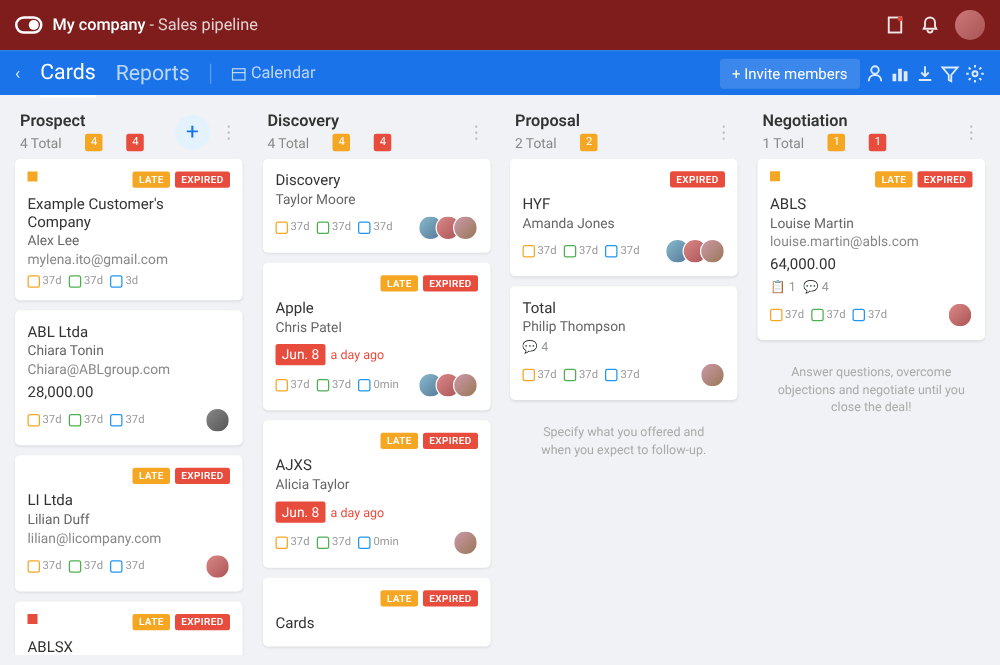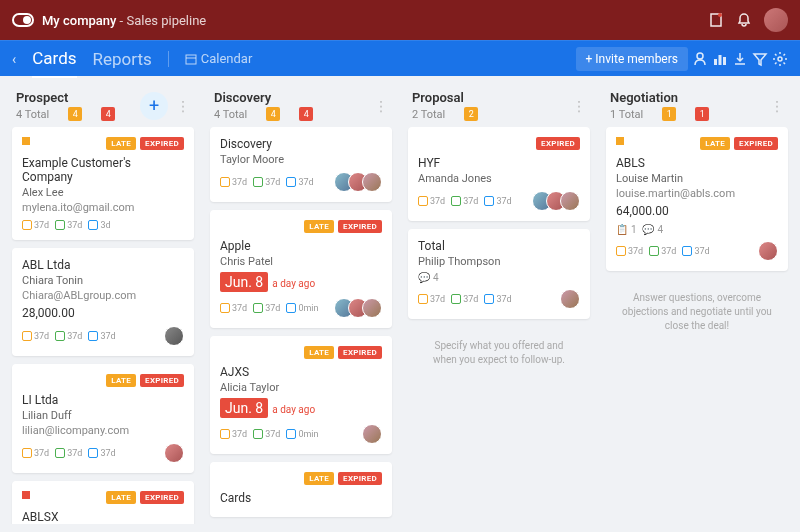--- a/index.html
+++ b/index.html
@@ -38,21 +38,21 @@
 .pill{font-size:8px;font-weight:600;color:#fff;padding:2px 5px;border-radius:2px;letter-spacing:0.3px}
 .pill.late{background:#f5a623}
 .pill.expired{background:#e74c3c}
 .dot{width:8px;height:8px;position:absolute;left:10px;top:10px}
 .dot.orange{background:#f5a623}
 .dot.red{background:#e74c3c}
 .card-title{font-size:12px;color:#333;margin-bottom:2px}
 .card-person{font-size:11px;color:#666;margin-bottom:2px}
 .card-email{font-size:11px;color:#888;margin-bottom:4px}
 .card-value{font-size:12px;color:#333;margin-bottom:6px}
-.date-chip{display:inline-block;background:#e74c3c;color:#fff;font-size:14px;padding:2px 5px;border-radius:2px;margin-right:4px}
+.date-chip{display:inline-block;background:#e74c3c;color:#fff;font-size:11px;padding:2px 5px;border-radius:2px;margin-right:4px}
 .ago{font-size:10px;color:#e74c3c}
 .card-foot{display:flex;align-items:center;justify-content:space-between;margin-top:6px}
 .stats{display:flex;gap:6px;font-size:9px;color:#999}
 .stat{display:flex;align-items:center;gap:2px}
 .stat-ico{width:10px;height:10px;border:1px solid;border-radius:2px}
 .stat-ico.o{border-color:#f5a623}
 .stat-ico.g{border-color:#4caf50}
 .stat-ico.b{border-color:#2196f3}
 .avatars{display:flex}
 .av{width:20px;height:20px;border-radius:50%;border:1px solid #fff;margin-left:-6px}

